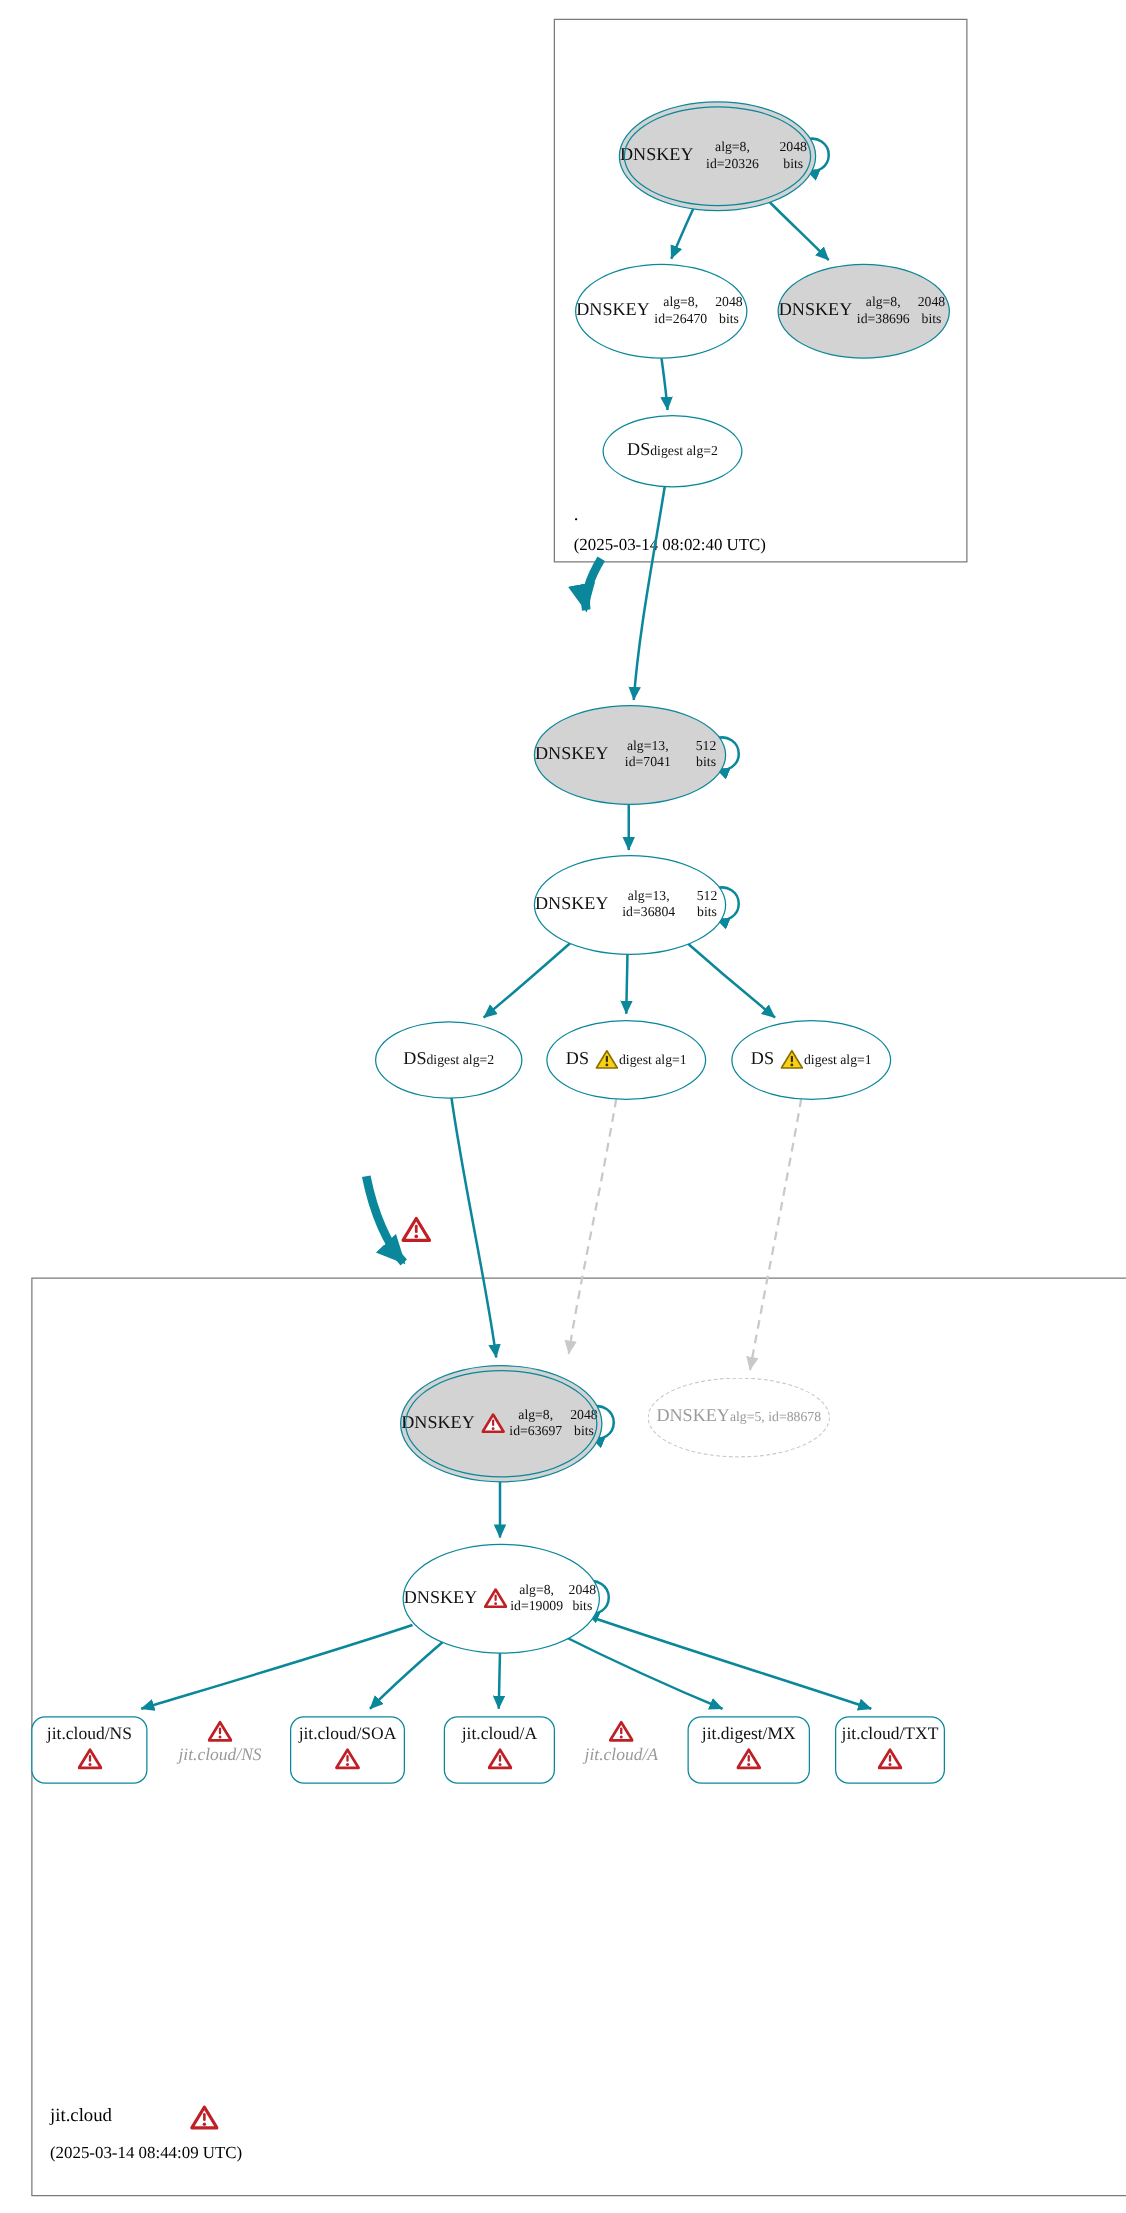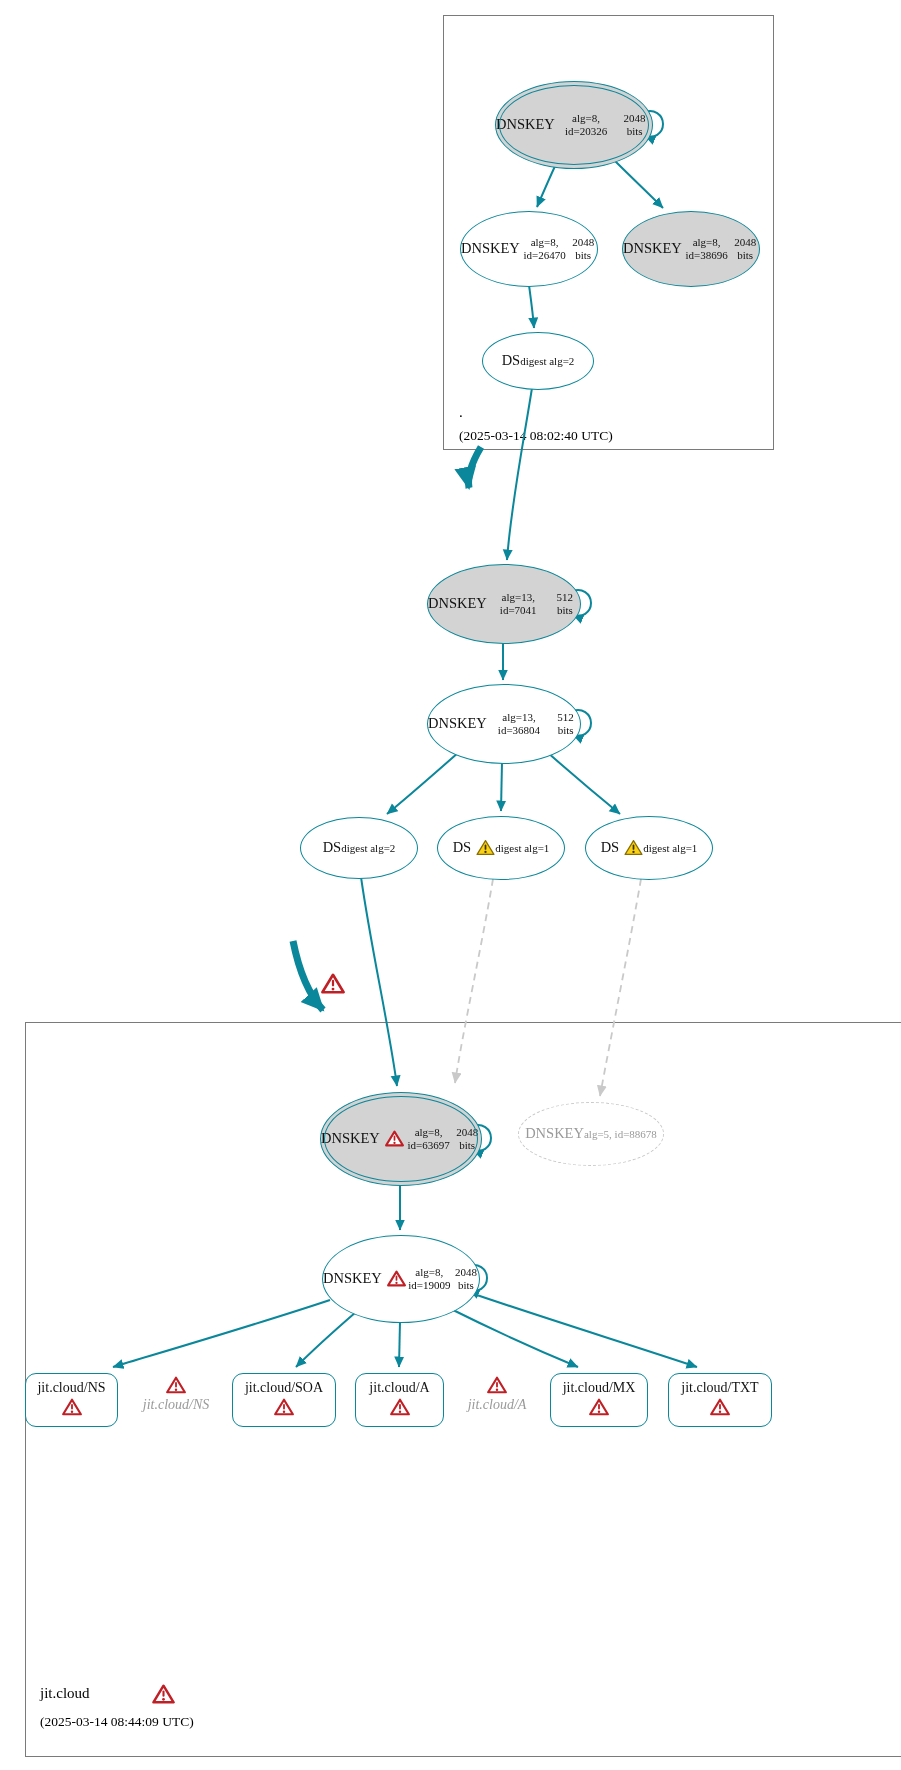--- a/index.html
+++ b/index.html
@@ -226,21 +226,21 @@
       </svg>
   </div>
 
   <div class="ghost" style="left:136px;top:1376px;width:80px;">
     <svg class="wicon" width="20" height="18">
         <use href="#sym-error"></use>
       </svg>
     <div class="rr-label">jit.cloud/NS</div>
   </div>
 
-  <div class="rrbox" style="left:232px;top:1373px;width:104px;height:54px;">
+  <div class="rrbox" style="left:232px;top:1373px;width:92px;height:54px;">
     <div class="rr-label">jit.cloud/SOA</div>
     <svg class="wicon" width="20" height="18">
         <use href="#sym-error"></use>
       </svg>
   </div>
 
   <div class="rrbox" style="left:355px;top:1373px;width:89px;height:54px;">
     <div class="rr-label">jit.cloud/A</div>
     <svg class="wicon" width="20" height="18">
         <use href="#sym-error"></use>
@@ -248,26 +248,26 @@
   </div>
 
   <div class="ghost" style="left:457px;top:1376px;width:80px;">
     <svg class="wicon" width="20" height="18">
         <use href="#sym-error"></use>
       </svg>
     <div class="rr-label">jit.cloud/A</div>
   </div>
 
   <div class="rrbox" style="left:550px;top:1373px;width:98px;height:54px;">
-    <div class="rr-label">jit.cloud/MX</div>
-    <svg class="wicon" width="20" height="18">
-        <use href="#sym-error"></use>
-      </svg>
-  </div>
-
-  <div class="rrbox" style="left:668px;top:1373px;width:104px;height:54px;">
+    <div class="rr-label">jit.digest/MX</div>
+    <svg class="wicon" width="20" height="18">
+        <use href="#sym-error"></use>
+      </svg>
+  </div>
+
+  <div class="rrbox" style="left:668px;top:1373px;width:88px;height:54px;">
     <div class="rr-label">jit.cloud/TXT</div>
     <svg class="wicon" width="20" height="18">
         <use href="#sym-error"></use>
       </svg>
   </div>
 
 </div>
 
 </body></html>

